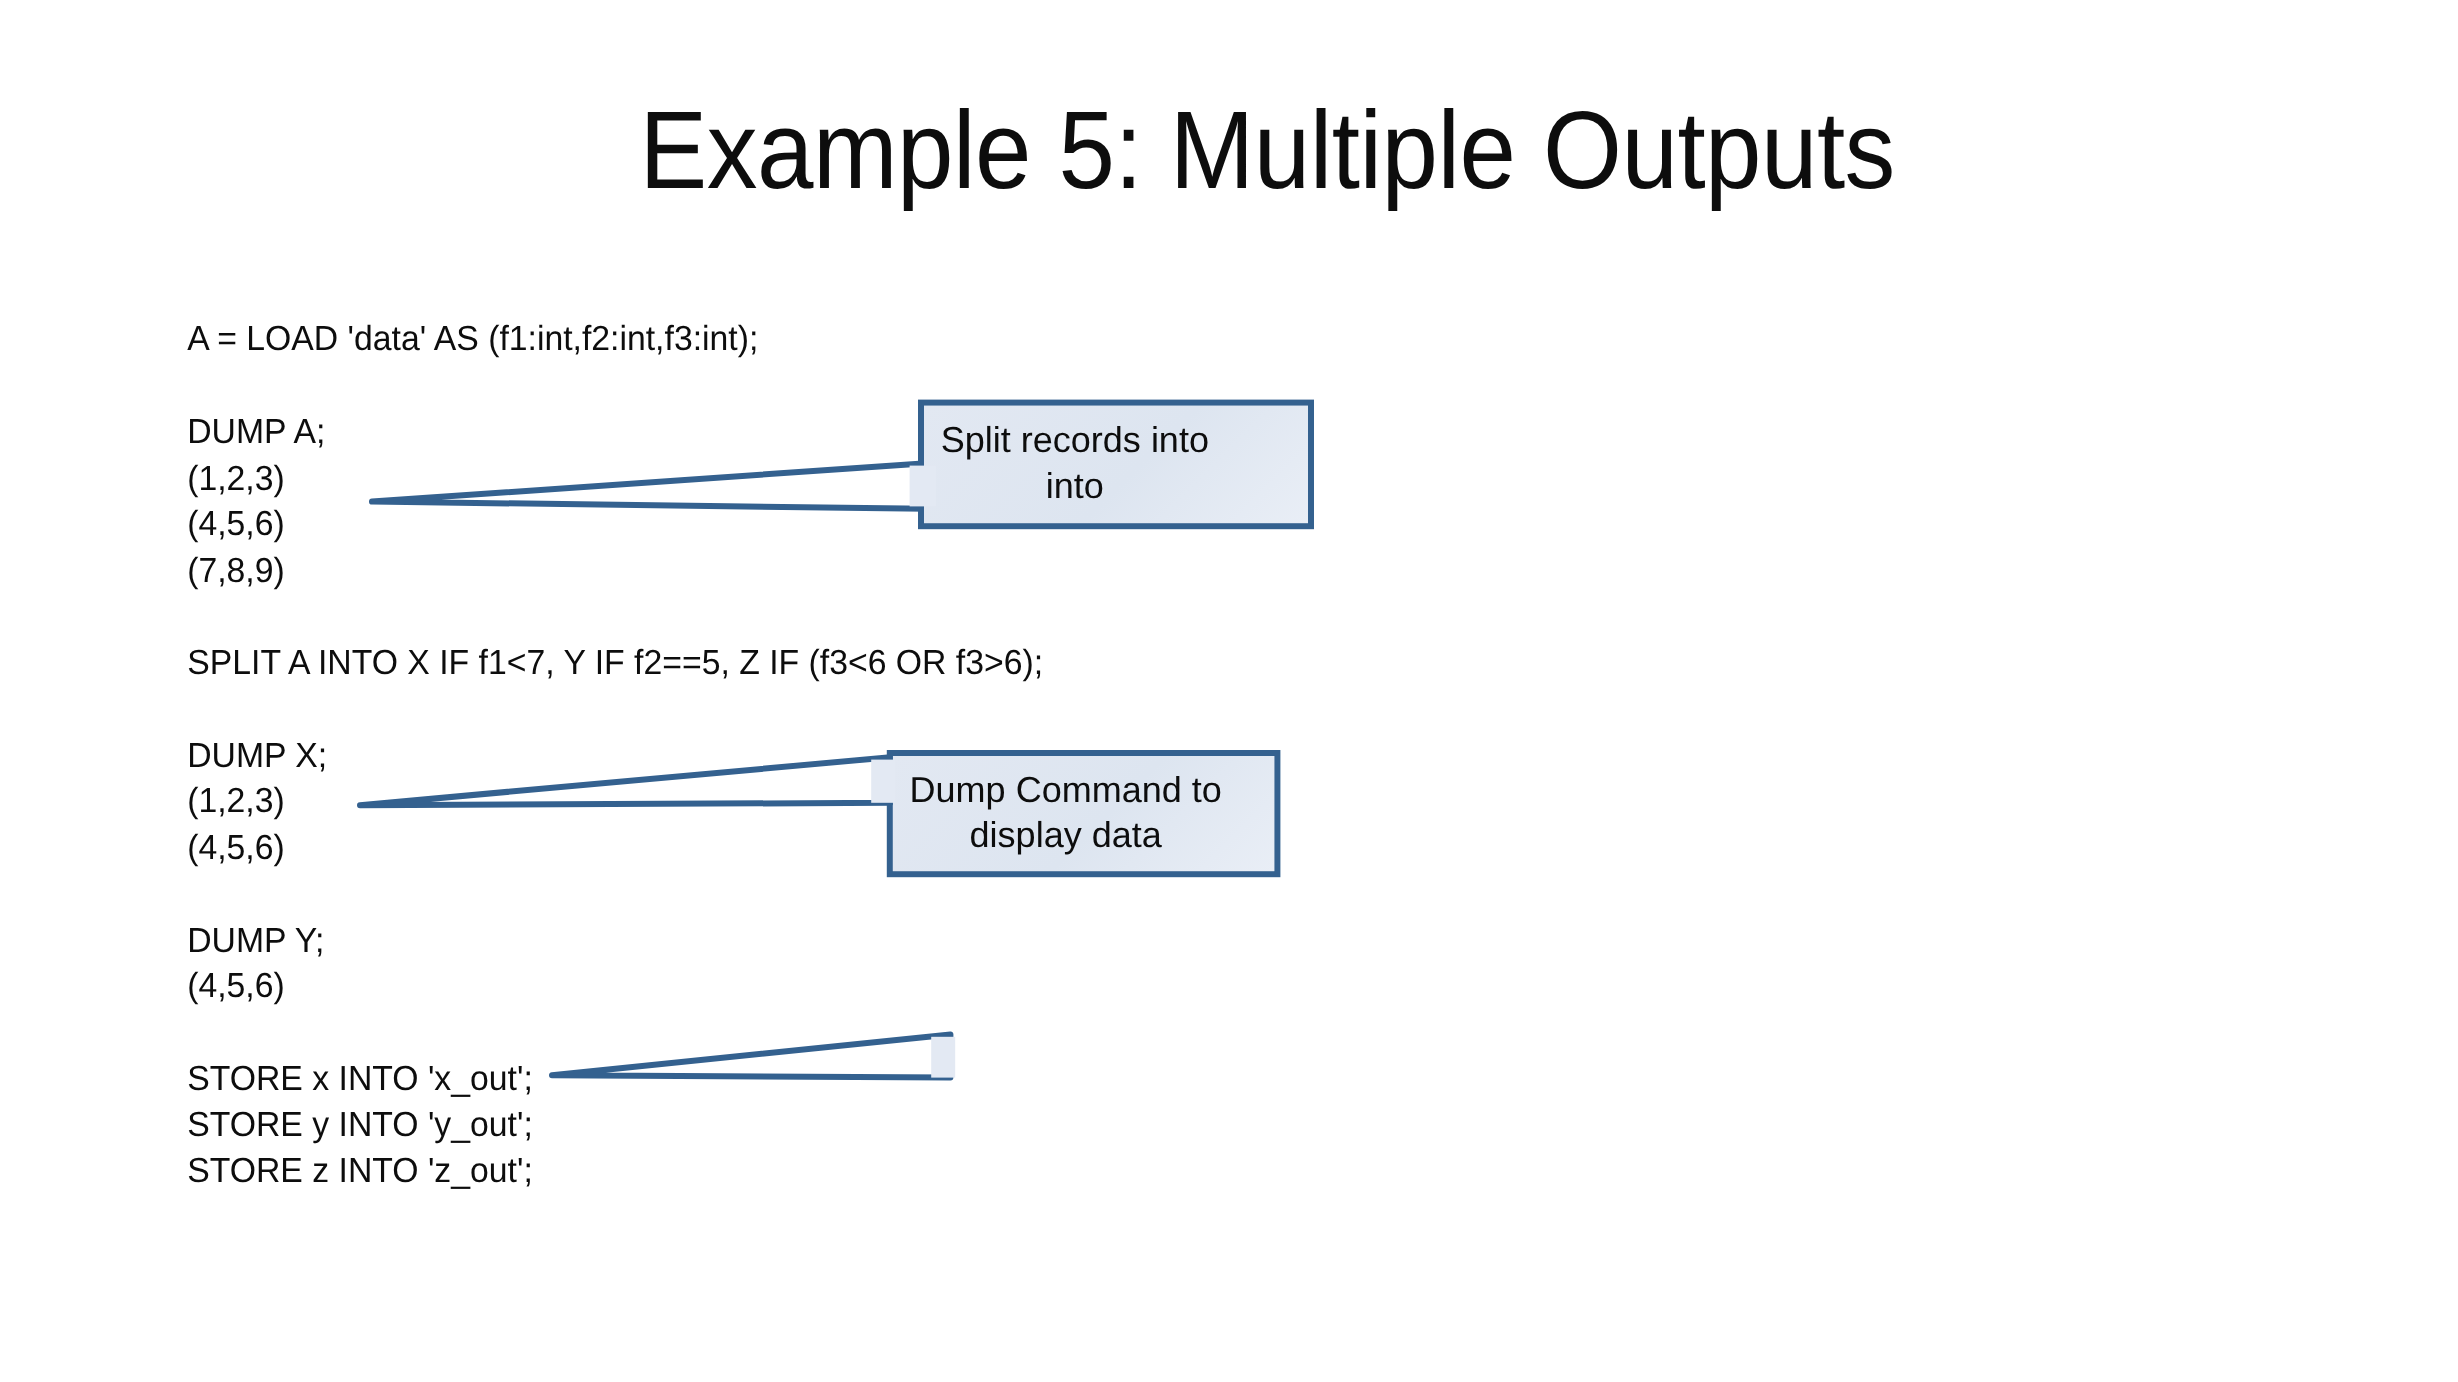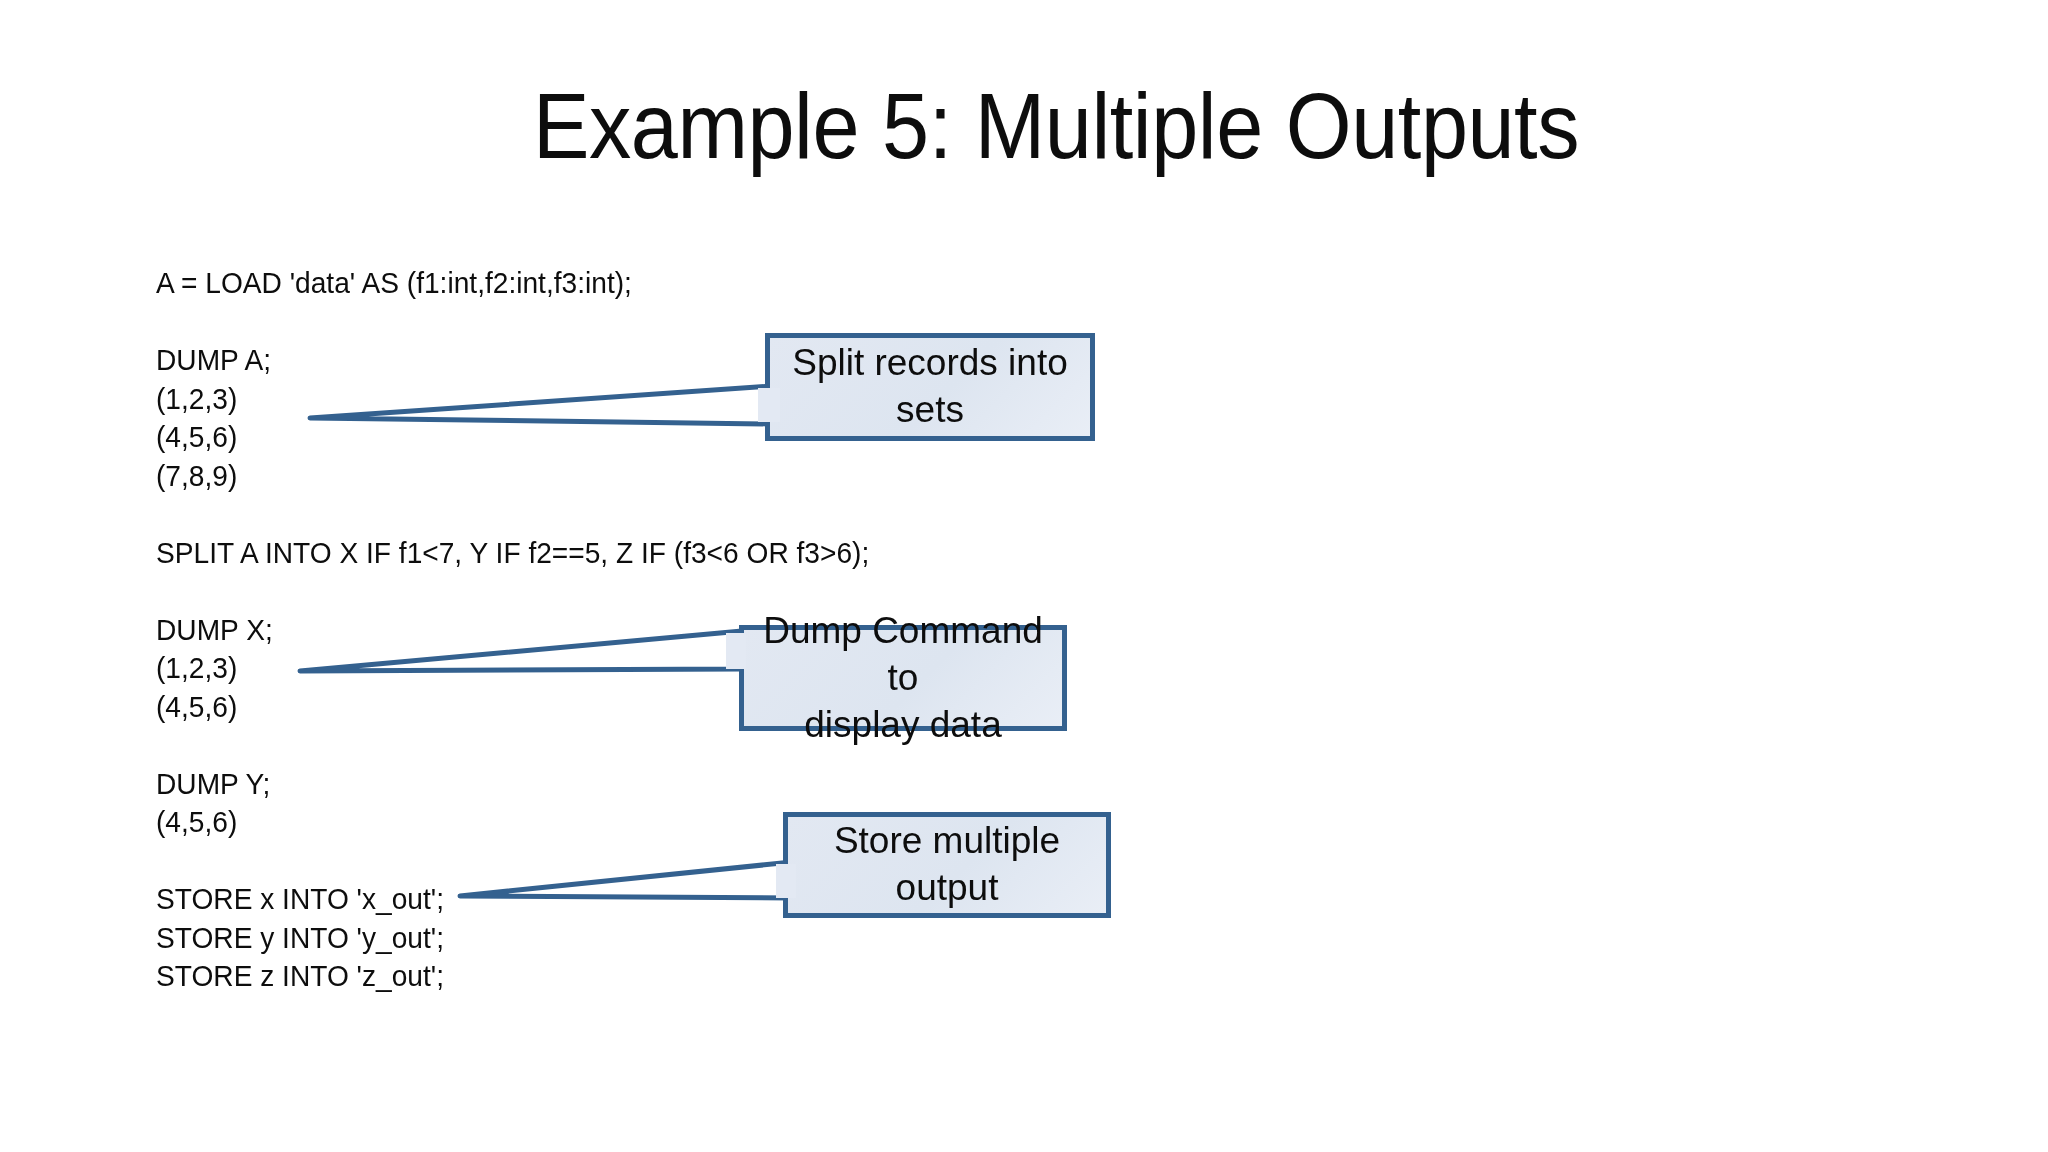--- a/index.html
+++ b/index.html
@@ -59,24 +59,23 @@
   }
 
   
   .callout {
     position: absolute;
     box-sizing: border-box;
     background: linear-gradient(135deg, #e2e8f2 0%, #dde5f0 55%, #e9eef6 100%);
     border: 5px solid #34618f;
     display: flex;
     align-items: center;
-    justify-content: center;
     text-align: center;
     font-family: "Liberation Sans", sans-serif;
-    font-size: 37px;
+    font-size: 30px;
     color: #0d0d0d;
     line-height: 1.27;
     padding: 0 14px;
     z-index: 3;
   }
 
   
   .tail-svg {
     position: absolute;
     z-index: 2;
@@ -119,39 +118,33 @@
     <div class="code-line">STORE z INTO 'z_out';</div>
   </div>
 
   <svg class="tail-svg" style="left:270px; top:380px; width:480px; height:50px;" viewBox="0 0 480 50">
     <polygon points="8,38 470,6 470,44" fill="#ffffff" stroke="#34618f" stroke-width="5" stroke-linejoin="round"></polygon>
   </svg>
   <div class="notch" style="left:726px; top:388px; width:22px; height:34px;"></div>
   <div class="callout" style="left:733px; top:333px; width:330px; height:108px;">
     <div>
       <span>Split records into</span><br>
-      <span>sets</span>
+      <span>into</span>
     </div>
   </div>
 
   <svg class="tail-svg" style="left:260px; top:625px; width:460px; height:58px;" viewBox="0 0 460 58">
     <polygon points="8,46 450,6 450,44" fill="#ffffff" stroke="#34618f" stroke-width="5" stroke-linejoin="round"></polygon>
   </svg>
   <div class="notch" style="left:694px; top:633px; width:20px; height:36px;"></div>
   <div class="callout" style="left:707px; top:625px; width:328px; height:106px;">
     <div>
       <span>Dump Command to</span><br>
       <span>display data</span>
     </div>
   </div>
 
   <svg class="tail-svg" style="left:420px; top:858px; width:350px; height:48px;" viewBox="0 0 350 48">
     <polygon points="8,38 340,4 340,40" fill="#ffffff" stroke="#34618f" stroke-width="5" stroke-linejoin="round"></polygon>
   </svg>
   <div class="notch" style="left:744px; top:864px; width:20px; height:34px;"></div>
-  <div class="callout" style="left:751px; top:812px; width:328px; height:106px;">
-    <div>
-      <span>Store multiple</span><br>
-      <span>output</span>
-    </div>
-  </div>
 
 </div>
 
 </body></html>

